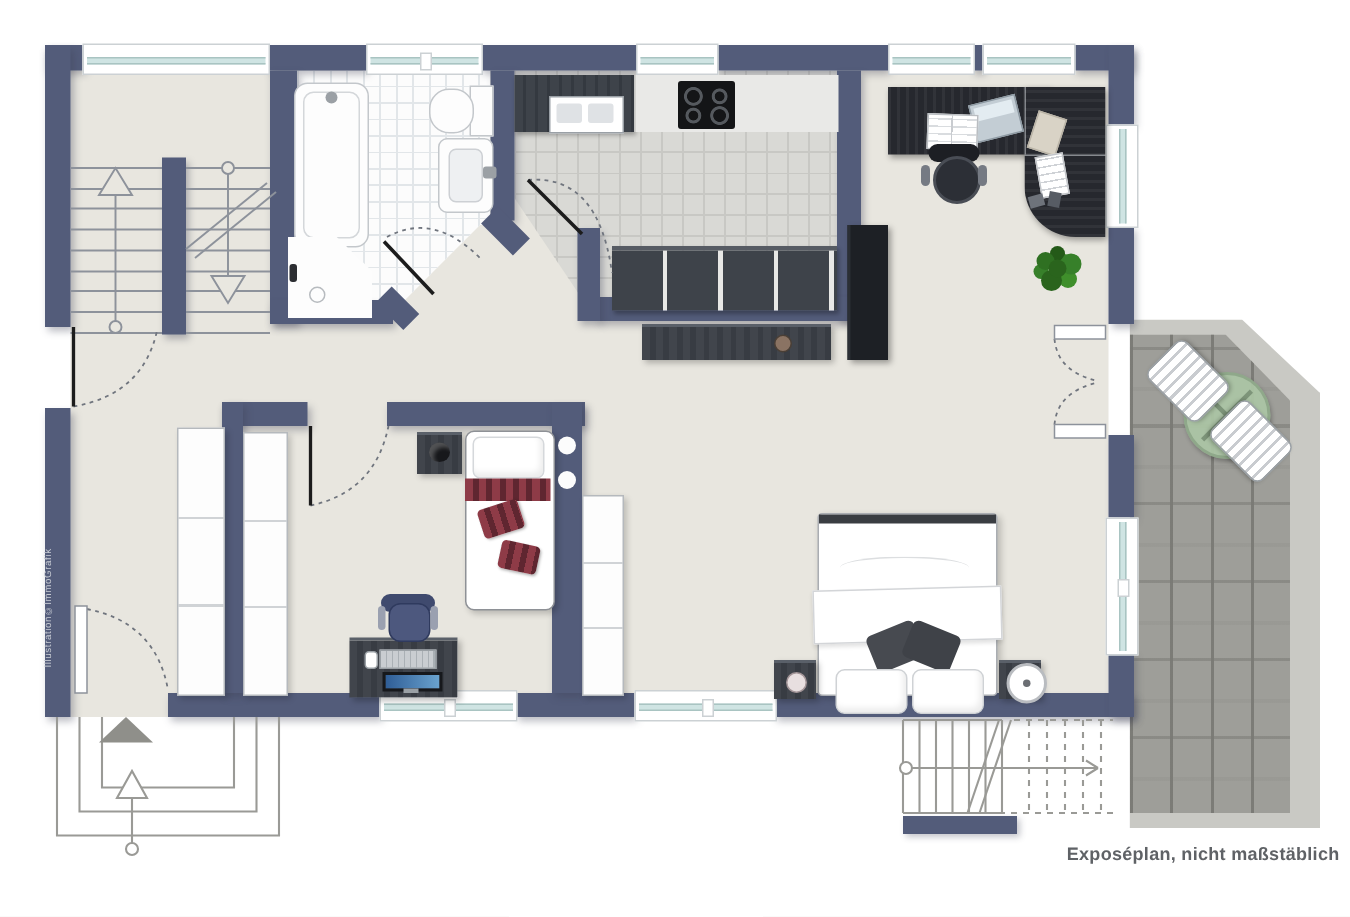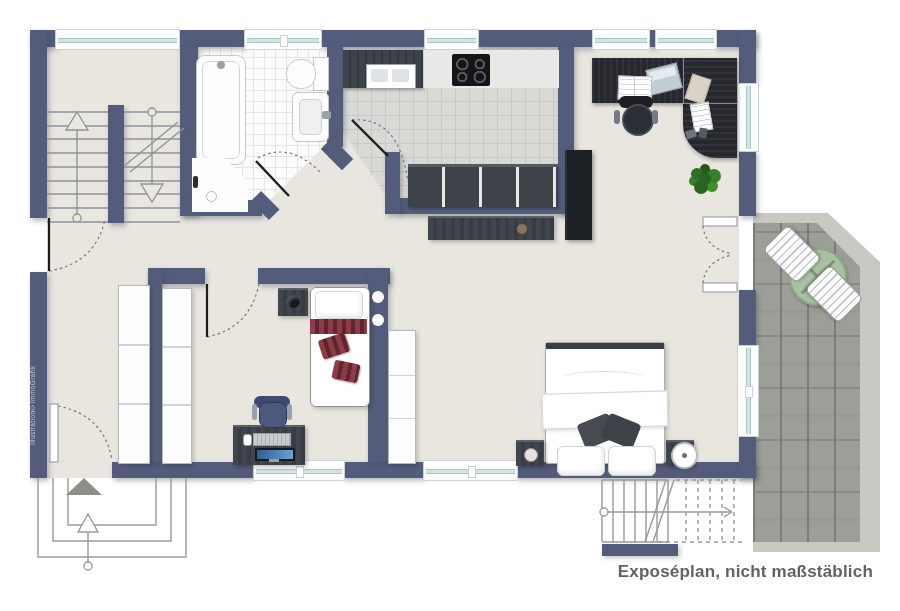--- a/index.html
+++ b/index.html
@@ -41,22 +41,22 @@
   .white-fix{position:absolute;background:#fdfdfd;border:1.5px solid #c3c7cb;z-index:6;}
   .darkwood{position:absolute;z-index:6;background:repeating-linear-gradient(90deg,#41454c 0 5px,#383c43 5px 9px);
             border-top:2px solid #5a6069;box-shadow:2px 2px 4px rgba(0,0,0,.25);}
   .wardrobe{position:absolute;background:#fdfdfd;border:1px solid #b5b9bd;z-index:6;
     background-image:linear-gradient(180deg,transparent 0 33%,#d0d3d6 33% 34%,transparent 34% 66%,#d0d3d6 66% 67%,transparent 67%);
     box-shadow:2px 2px 4px rgba(0,0,0,.18);}
   .slatchair{position:absolute;width:34px;height:46px;border:1px solid #9aa0a5;border-radius:6px;z-index:6;
     background:repeating-linear-gradient(0deg,#ffffff 0 4px,#c9ccd0 4px 6px);box-shadow:1px 1px 3px rgba(0,0,0,.25);}
   .stripe-red{background:repeating-linear-gradient(90deg,#8e3b47 0 5px,#5f2630 5px 9px);}
   svg{position:absolute;left:0;top:0;z-index:8;pointer-events:none;}
-  .caption{position:absolute;left:580px;top:562px;width:293px;text-align:right;
-           font-size:17px;font-weight:600;color:#5f6266;letter-spacing:.2px;z-index:9;}
+  .caption{position:absolute;left:600px;top:562px;width:293px;text-align:right;
+           font-size:12px;font-weight:600;color:#5f6266;letter-spacing:.2px;z-index:9;}
   .watermark{position:absolute;left:29px;top:340px;height:130px;width:12px;z-index:9;
            writing-mode:vertical-rl;transform:rotate(180deg);font-size:6.5px;color:#c6cad2;
            letter-spacing:.4px;text-align:center;}
 </style>
 </head>
 <body>
 
 <div id="stage">
 
   <div class="floor-main"></div>

